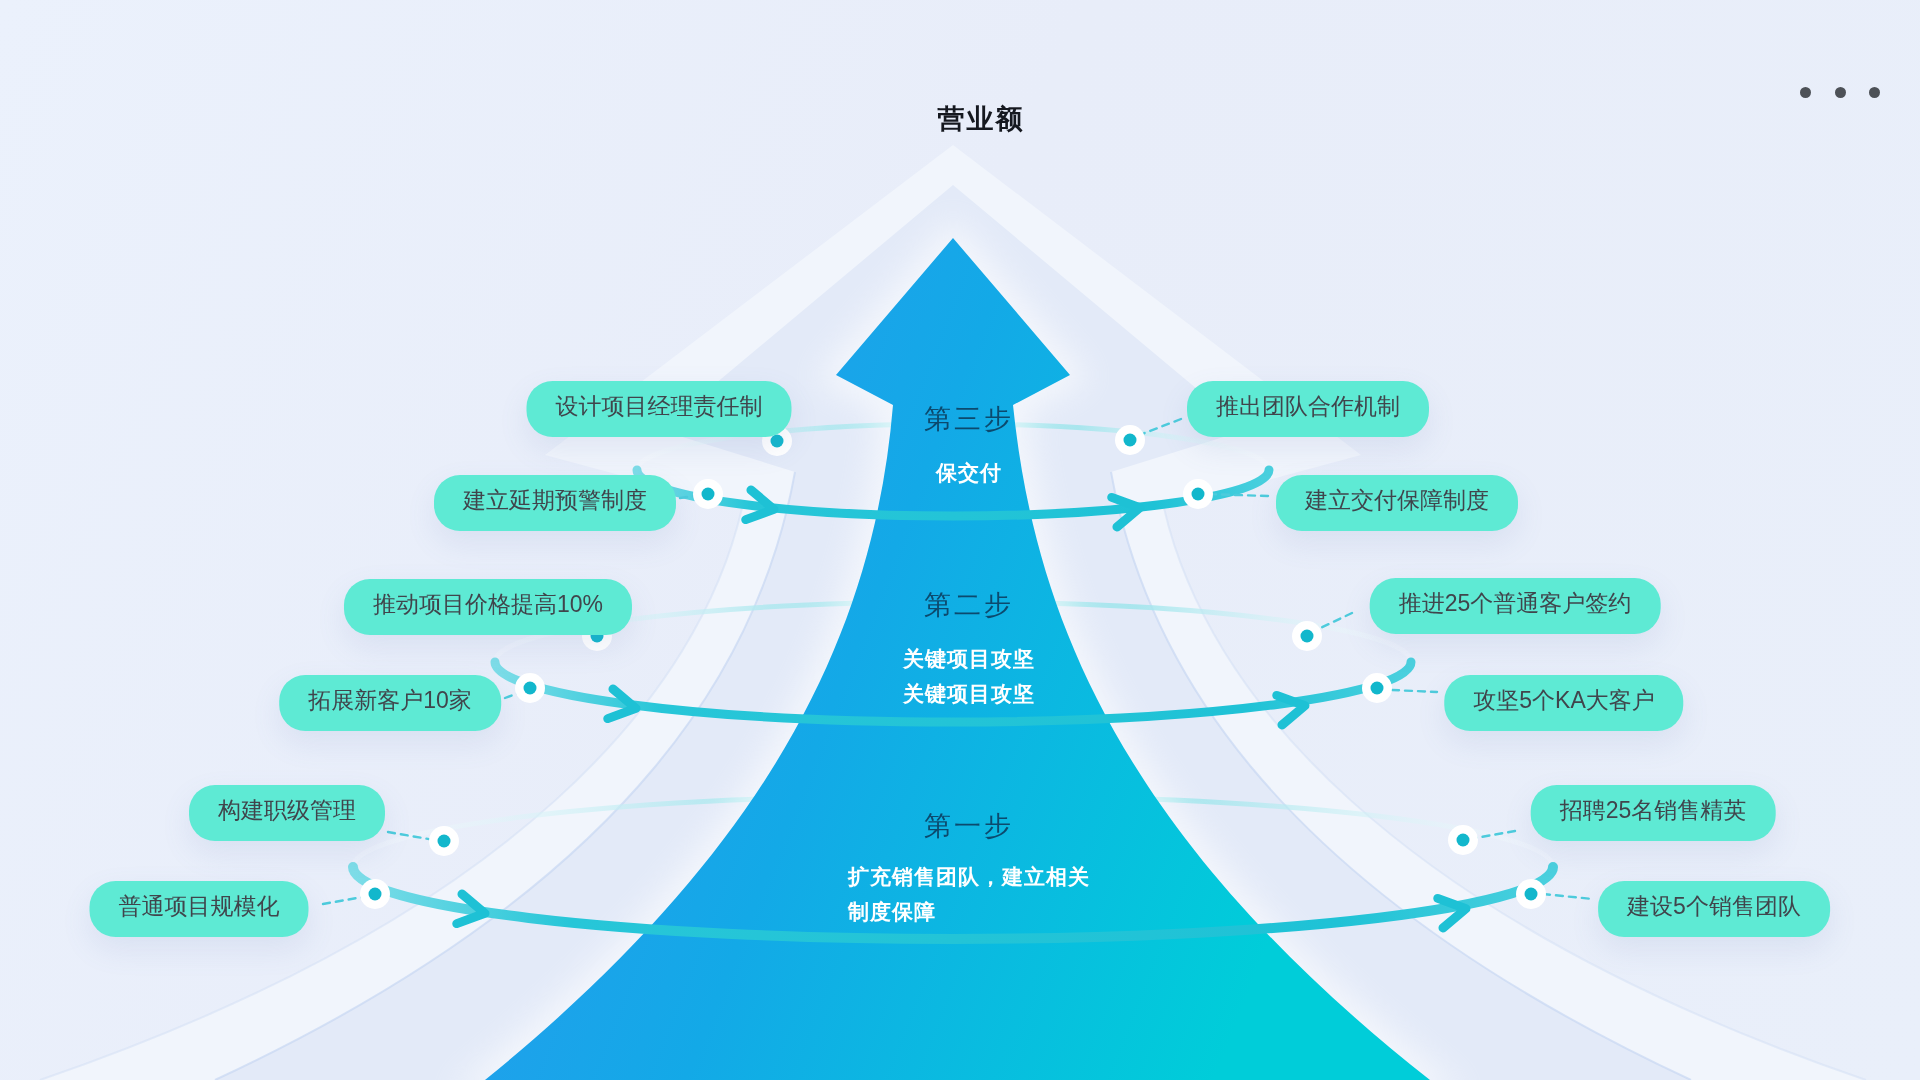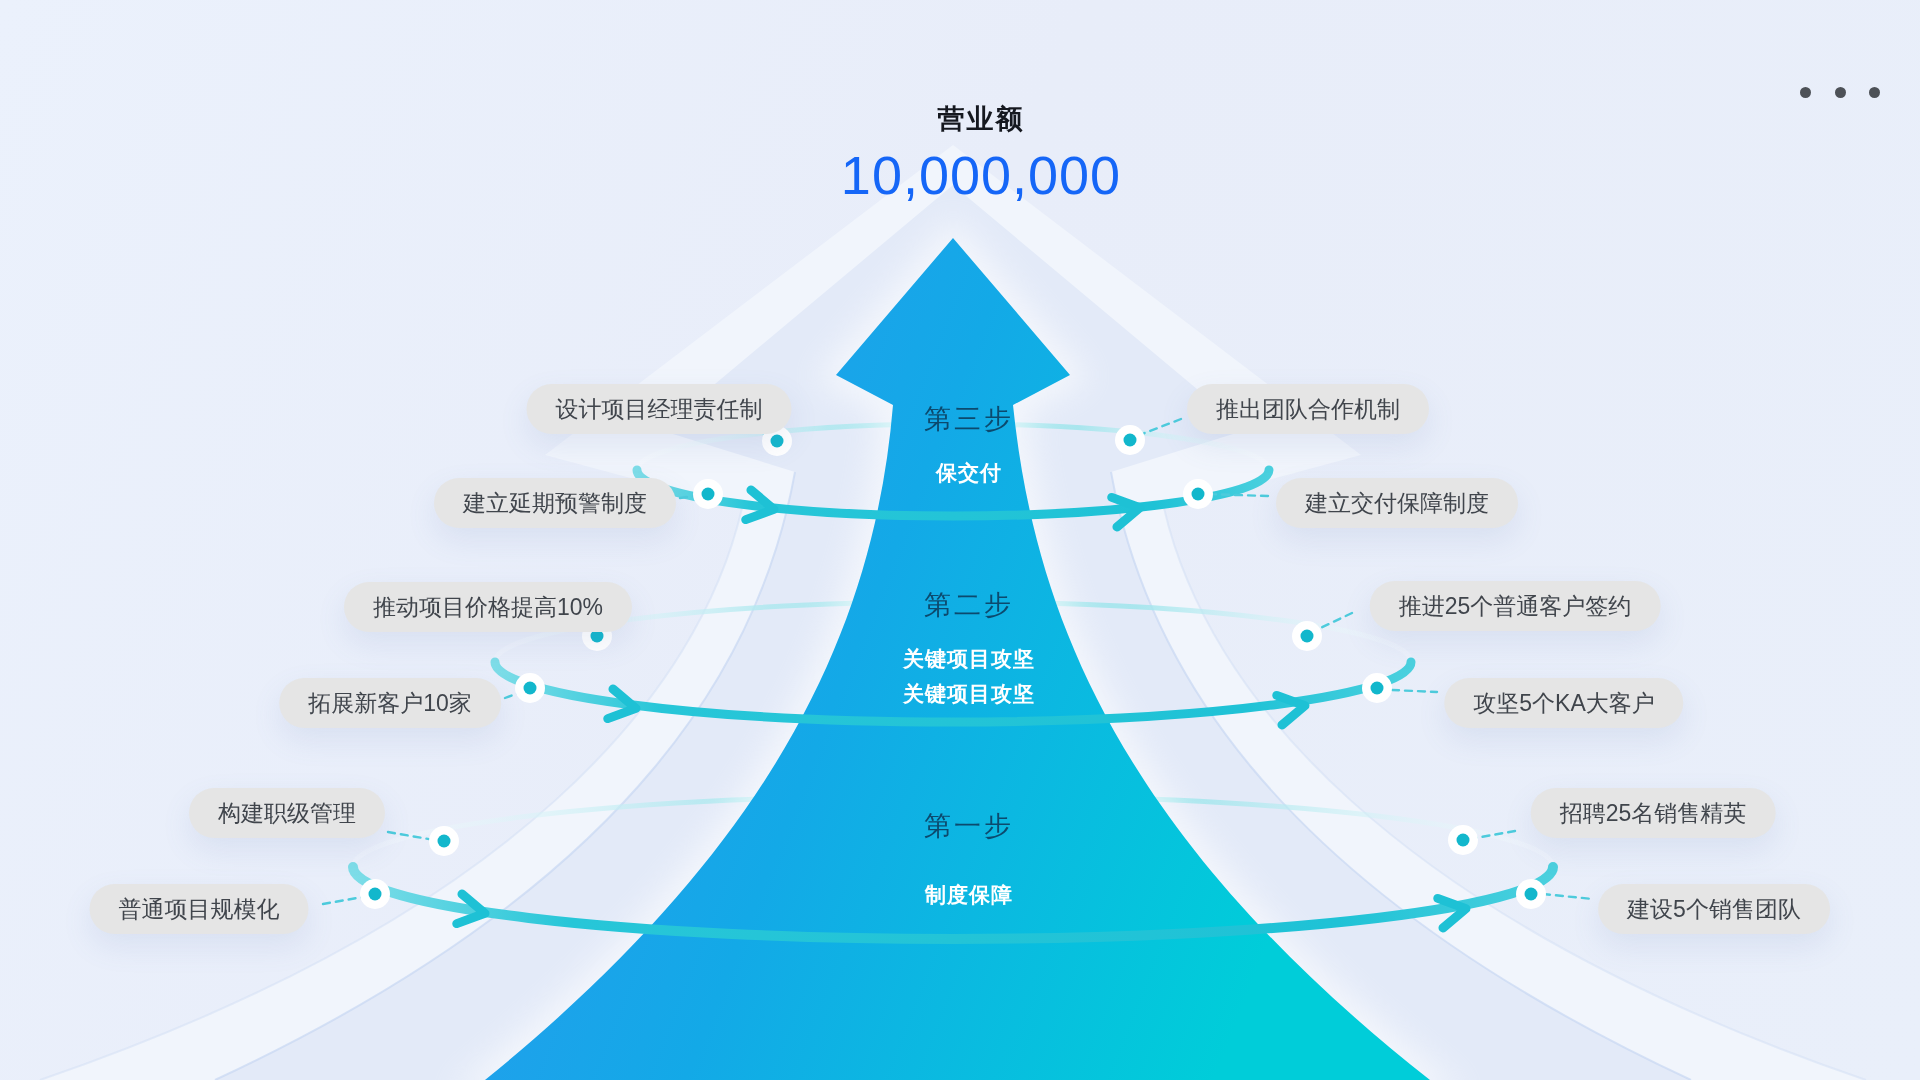--- a/index.html
+++ b/index.html
@@ -12,22 +12,22 @@
 
   .headline{position:absolute;left:975px;top:101px;transform:translateX(-50%);
     text-align:center;z-index:3;margin-left:6px;}
   .headline-label{font-size:27px;font-weight:600;color:#15181f;letter-spacing:2px;}
   .headline-value{font-size:54px;font-weight:500;color:#1566f7;margin-top:7px;letter-spacing:1px;}
 
   .menu-btn{position:absolute;left:1800px;top:76px;width:80px;height:32px;
     display:flex;align-items:center;justify-content:space-between;z-index:3;cursor:pointer;}
   .menu-dot{width:11px;height:11px;border-radius:50%;background:#4d5157;}
 
-  .pill{position:absolute;transform:translate(-50%,-50%);background:#e5e5e5;
-    border-radius:26px;height:50px;line-height:50px;padding:0 29px;
+  .pill{position:absolute;transform:translate(-50%,-50%);background:#5eead4;
+    border-radius:26px;height:56px;line-height:50px;padding:0 29px;
     font-size:23px;color:#40454c;white-space:nowrap;z-index:3;
     box-shadow:0 12px 30px rgba(96,125,180,0.12);}
 
   .step-label{position:absolute;transform:translate(-50%,-50%);color:#0c4a6e;
     font-size:27px;font-weight:500;letter-spacing:3px;z-index:3;white-space:nowrap;}
   .step-sub{position:absolute;transform:translate(-50%,-50%);color:#ffffff;
     font-size:21px;font-weight:700;text-align:left;line-height:35px;
     letter-spacing:1px;z-index:3;white-space:nowrap;}
 </style>
 </head>
@@ -154,21 +154,20 @@
       </g>
     <g>
         <circle cx="1531" cy="894" r="15" fill="#ffffff"></circle>
         <circle cx="1531" cy="894" r="6.5" fill="#12b7cc"></circle>
       </g>
   </g>
 </svg>
 
 <div class="headline">
   <div class="headline-label">营业额</div>
-  <div class="headline-value">10,000,000</div>
 </div>
 
 <div class="menu-btn">
   <span class="menu-dot"></span>
   <span class="menu-dot"></span>
   <span class="menu-dot"></span>
 </div>
 
 <div class="step-label" style="left:969px;top:419px">第三步</div>
 <div class="step-sub" style="left:969px;top:472px">保交付</div>
@@ -182,18 +181,19 @@
   <div>关键项目攻坚</div>
   <div>关键项目攻坚</div>
 </div>
 <div class="pill" style="left:488px;top:607px">推动项目价格提高10%</div>
 <div class="pill" style="left:390px;top:703px">拓展新客户10家</div>
 <div class="pill" style="left:1515px;top:606px">推进25个普通客户签约</div>
 <div class="pill" style="left:1564px;top:703px">攻坚5个KA大客户</div>
 
 <div class="step-label" style="left:969px;top:826px">第一步</div>
 <div class="step-sub" style="left:969px;top:894px">
+  <div>扩充销售团队，建立相关</div>
   <div>制度保障</div>
 </div>
 <div class="pill" style="left:287px;top:813px">构建职级管理</div>
 <div class="pill" style="left:199px;top:909px">普通项目规模化</div>
 <div class="pill" style="left:1653px;top:813px">招聘25名销售精英</div>
 <div class="pill" style="left:1714px;top:909px">建设5个销售团队</div>
 
 </body></html>

